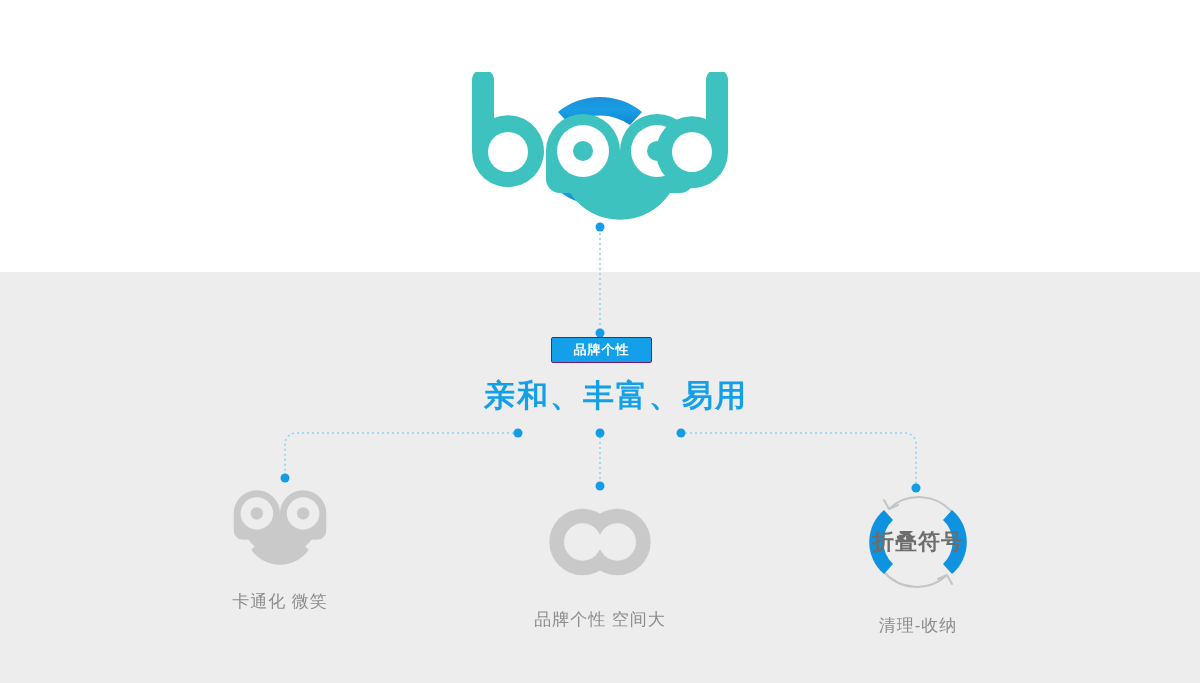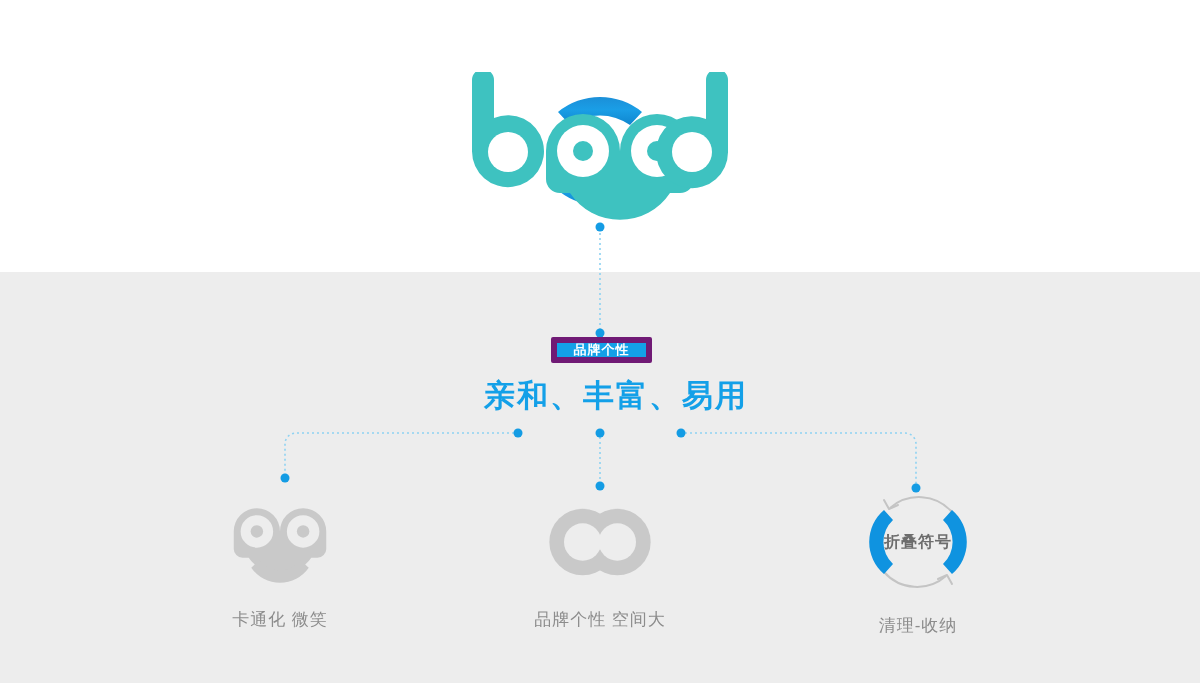--- a/index.html
+++ b/index.html
@@ -48,21 +48,21 @@
     width: 1200px; height: 683px;
     pointer-events: none;
   }
 
   
   .badge {
     position: absolute;
     left: 551px; top: 337px;
     width: 101px; height: 26px;
     background: #13a0e8;
-    border: 6px solid #701a75;
+    border: 1px solid #701a75;
     box-sizing: border-box;
     border-radius: 2px;
     color: #ffffff;
     font-size: 13px;
     font-weight: bold;
     letter-spacing: 1px;
     display: flex;
     align-items: center;
     justify-content: center;
   }
@@ -80,21 +80,21 @@
     line-height: 38px;
     padding-left: 16px;
   }
 
   
   .item {
     position: absolute;
     width: 240px;
     text-align: center;
   }
-  .item-1 { left: 160px; top: 490px; }
+  .item-1 { left: 160px; top: 472px; }
   .item-2 { left: 480px; top: 490px; }
   .item-3 { left: 798px; top: 484px; }
 
   .item-icon {
     height: 104px;
     display: flex;
     align-items: center;
     justify-content: center;
   }
   .item-3 .item-icon { height: 116px; }
@@ -108,21 +108,21 @@
   .item-3 .item-label { }
 
   .fold-text {
     position: absolute;
     left: 0; top: 0;
     width: 100%; height: 100%;
     display: flex;
     align-items: center;
     justify-content: center;
     color: #6d6d6d;
-    font-size: 16px;
+    font-size: 22px;
     font-weight: bold;
     letter-spacing: 1px;
   }
   .fold-wrap {
     position: relative;
     width: 116px;
     height: 112px;
   }
 </style>
 </head>

